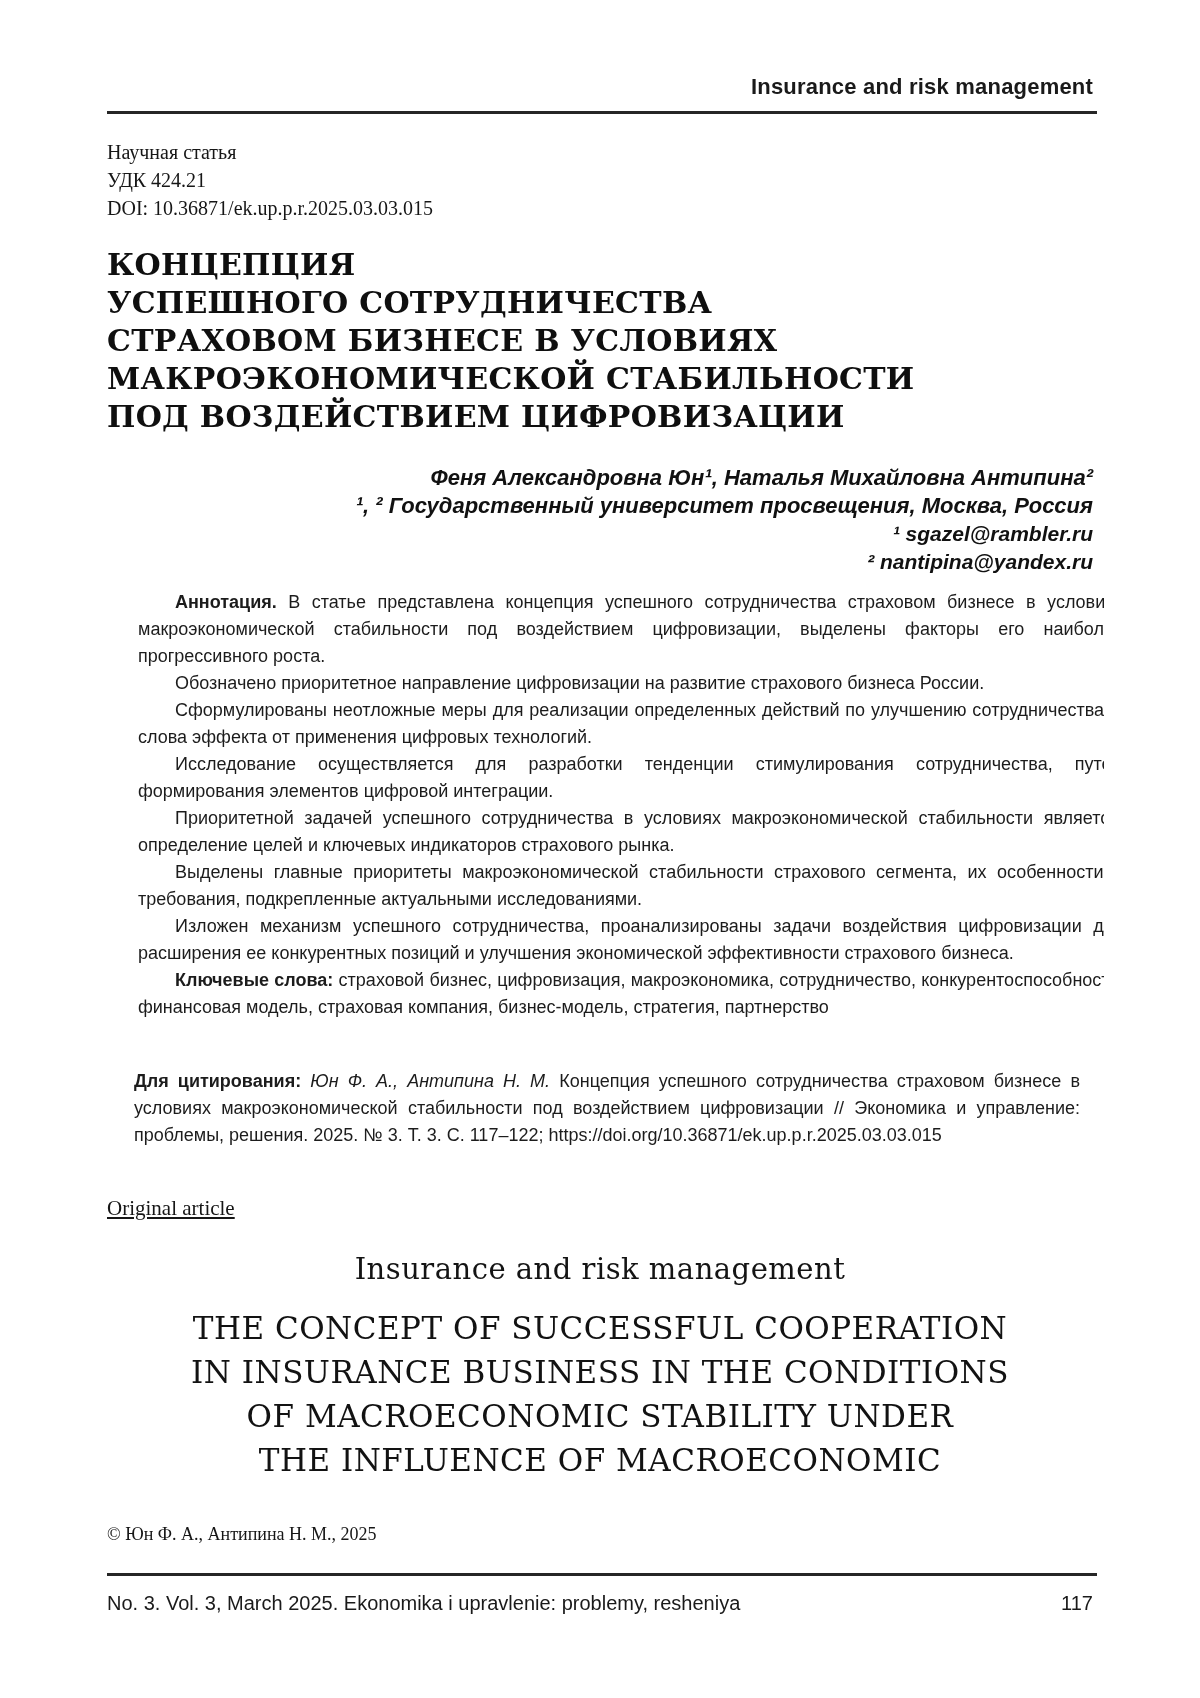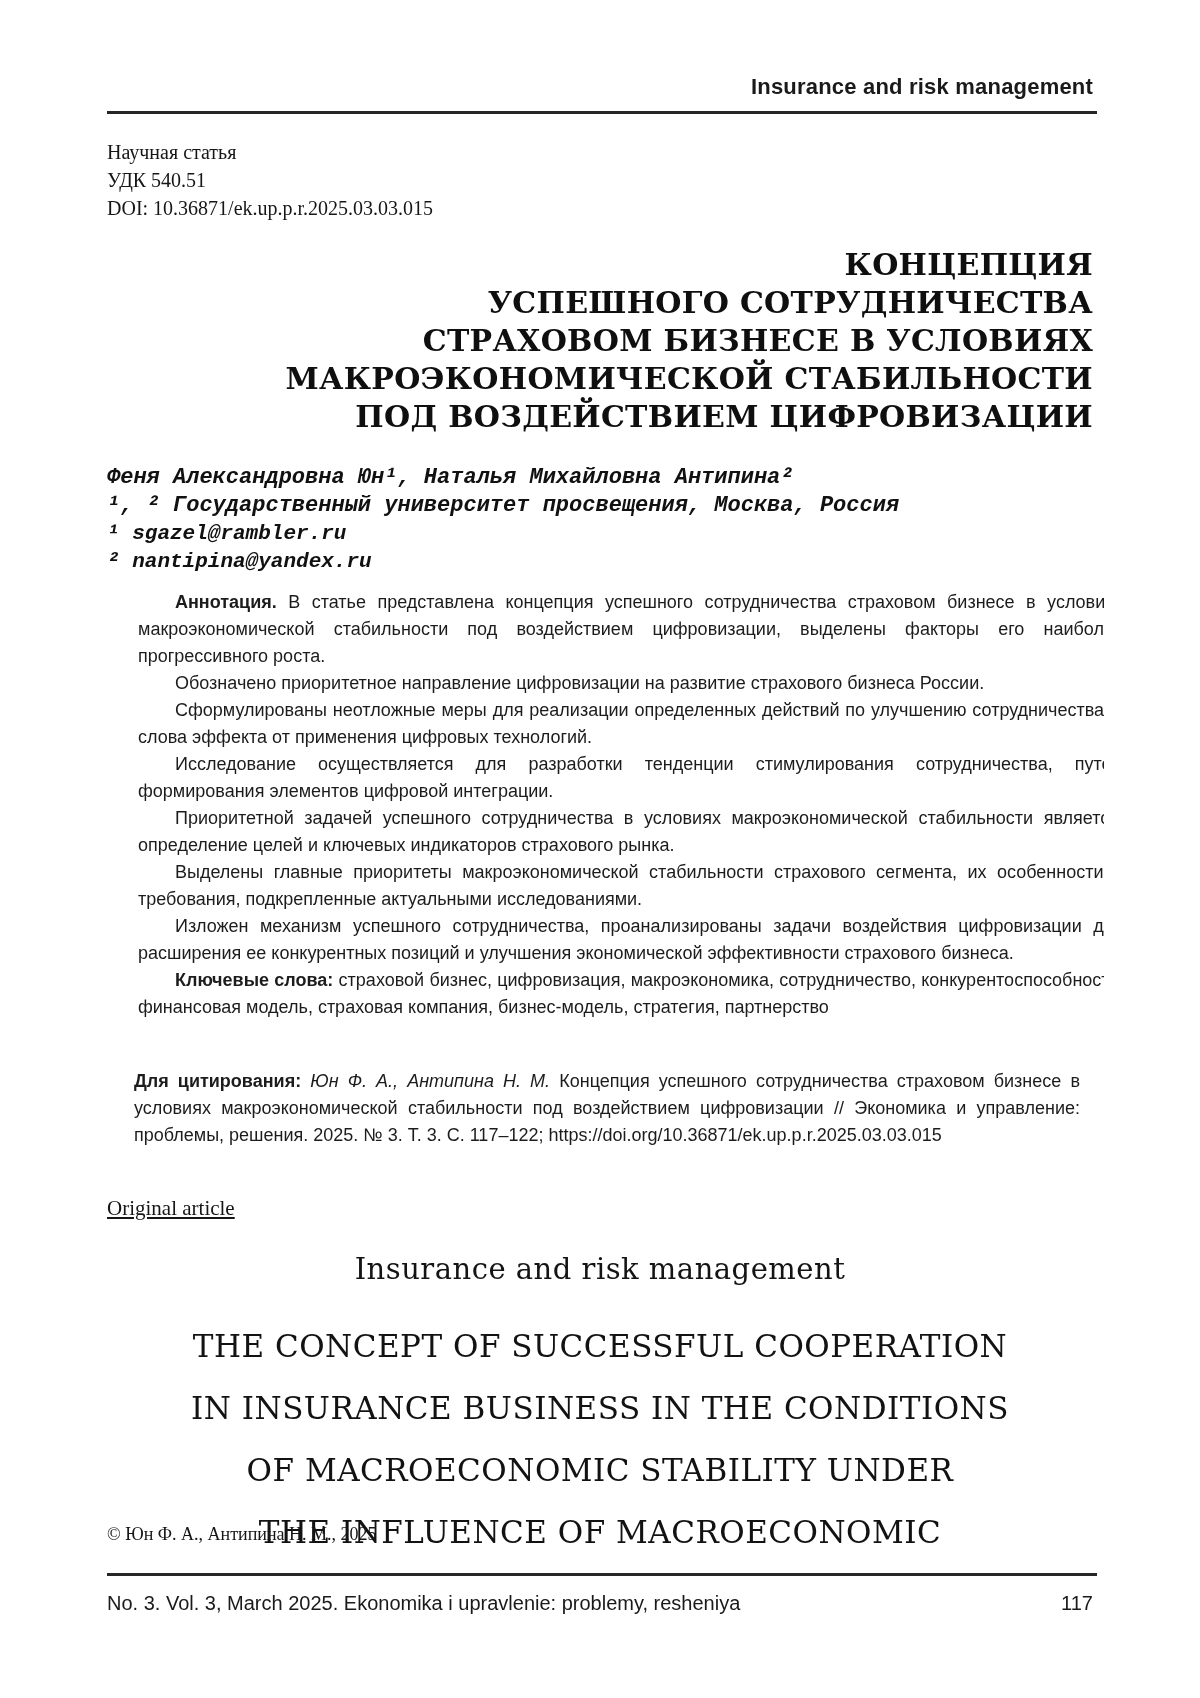--- a/index.html
+++ b/index.html
@@ -28,30 +28,30 @@
   }
   .rule-top { top: 111px; }
   .rule-bottom { top: 1573px; }
   .meta {
     position: absolute; top: 138px; left: 107px;
     font-family: "Liberation Serif", serif;
     font-size: 20px; line-height: 28px; color: #161616;
   }
   .title-ru {
     position: absolute; top: 246px; left: 107px; width: 986px;
-    margin: 0; text-align: right;
+    margin: 0; text-align: left;
     font-family: "DejaVu Serif", serif;
     font-weight: bold; font-size: 30px; line-height: 38px;
     color: #0f0f0f; letter-spacing: 0.3px;
   }
   .title-ru .tline { display: block; }
   .authors {
     position: absolute; top: 464px; left: 107px; width: 986px;
-    text-align: left;
-    font-family: Liberation Mono, monospace;
+    text-align: right;
+    font-family: Liberation Sans, sans-serif;
     font-weight: bold; font-style: italic;
     font-size: 22px; line-height: 28px; color: #111111;
   }
   .authors .email-line { font-size: 21px; }
   .body-text {
     position: absolute; top: 589px; left: 107px; width: 986px;
     font-family: "Liberation Sans", sans-serif;
     font-size: 18px; line-height: 27px;
     text-align: justify; color: #1c1c1c; margin-left: 31px;
   }
@@ -75,21 +75,21 @@
     font-family: "DejaVu Serif", serif;
     font-size: 29px; color: #141414; letter-spacing: 0.5px;
   }
   .title-en {
     position: absolute; top: 1306px; left: 107px; width: 986px;
     margin: 0; text-align: center;
     font-family: "DejaVu Serif", serif;
     font-weight: normal; font-size: 31px; line-height: 44px;
     color: #121212; letter-spacing: 0.5px;
   }
-  .title-en .tline { display: block; margin-top: 18px; }
+  .title-en .tline { display: block; }
   .copyright {
     position: absolute; top: 1524px; left: 107px;
     font-family: "Liberation Serif", serif;
     font-size: 18px; color: #161616;
   }
   .footer {
     position: absolute; top: 1592px; left: 107px; width: 986px;
     display: flex; justify-content: space-between; align-items: flex-end;
     font-family: "Liberation Sans", sans-serif;
     font-size: 20px; color: #1a1a1a;
@@ -99,21 +99,21 @@
 <body>
 
 <div class="page">
 
   <div class="running-head">Insurance and risk management</div>
 
   <div class="rule rule-top"></div>
 
   <div class="meta">
     <div>Научная статья</div>
-    <div>УДК 540.51</div>
+    <div>УДК 424.21</div>
     <div>DOI: 10.36871/ek.up.p.r.2025.03.03.015</div>
   </div>
 
   <h1 class="title-ru">
     <span class="tline">КОНЦЕПЦИЯ</span>
     <span class="tline">УСПЕШНОГО СОТРУДНИЧЕСТВА</span>
     <span class="tline">СТРАХОВОМ БИЗНЕСЕ В УСЛОВИЯХ</span>
     <span class="tline">МАКРОЭКОНОМИЧЕСКОЙ СТАБИЛЬНОСТИ</span>
     <span class="tline">ПОД ВОЗДЕЙСТВИЕМ ЦИФРОВИЗАЦИИ</span>
   </h1>

